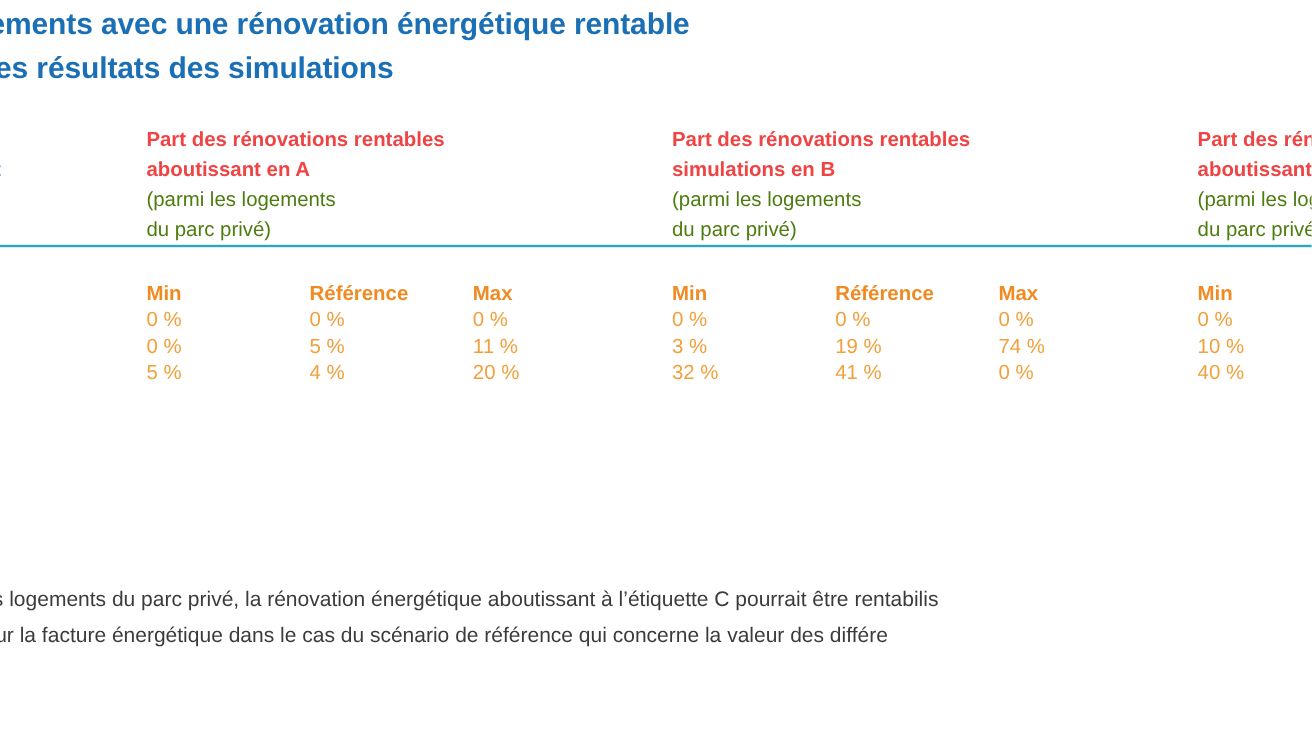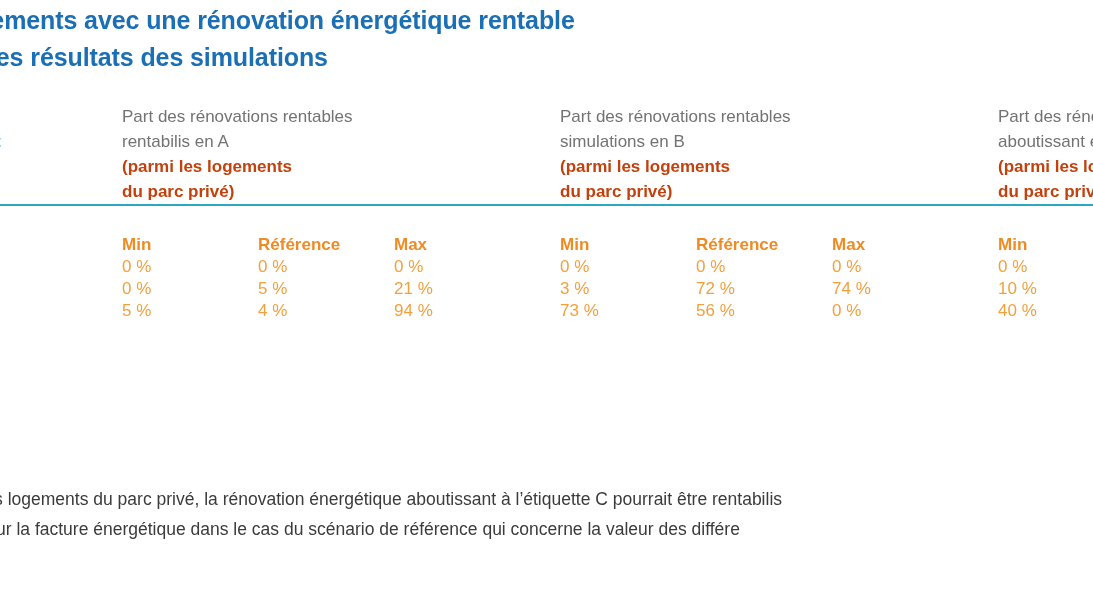--- a/index.html
+++ b/index.html
@@ -58,29 +58,29 @@
 
   .col-label   { width: 162px; }
   .col-grp     { width: 136px; }
 
   
   .hdr-cell {
     padding-bottom: 10px;
   }
   .hdr-main {
     font-size: 17px;
+    font-weight: bold;
+    color: #ef4444;
+    line-height: 25px;
+    white-space: nowrap;
+  }
+  .hdr-sub {
+    font-size: 17px;
     font-weight: normal;
-    color: #737373;
-    line-height: 25px;
-    white-space: nowrap;
-  }
-  .hdr-sub {
-    font-size: 17px;
-    font-weight: bold;
-    color: #c2410c;
+    color: #4d7c0f;
     line-height: 25px;
     white-space: nowrap;
   }
   .hdr-label {
     font-size: 17px;
     font-weight: bold;
     color: #1a86c8;
     line-height: 25px;
     white-space: nowrap;
   }
@@ -163,21 +163,21 @@
 
       <tbody>
           <tr>
         <td class="hdr-cell">
           <div class="hdr-label">ur</div>
           <div class="hdr-label">ment</div>
         </td>
 
         <td class="hdr-cell" colspan="3">
           <div class="hdr-main">Part des rénovations rentables</div>
-          <div class="hdr-main">rentabilis en A</div>
+          <div class="hdr-main">aboutissant en A</div>
           <div class="hdr-sub">(parmi les logements</div>
           <div class="hdr-sub">du parc privé)</div>
         </td>
 
         <td class="hdr-cell"></td>
 
         <td class="hdr-cell" colspan="3">
           <div class="hdr-main">Part des rénovations rentables</div>
           <div class="hdr-main">simulations en B</div>
           <div class="hdr-sub">(parmi les logements</div>
@@ -229,38 +229,38 @@
         <td class="data-cell">0 %</td>
         <td></td>
         <td class="data-cell">0 %</td>
 
       </tr>
 
       <tr>
         <td class="row-label"></td>
         <td class="data-cell">0 %</td>
         <td class="data-cell">5 %</td>
-        <td class="data-cell">21 %</td>
+        <td class="data-cell">11 %</td>
         <td></td>
         <td class="data-cell">3 %</td>
-        <td class="data-cell">72 %</td>
+        <td class="data-cell">19 %</td>
         <td class="data-cell">74 %</td>
         <td></td>
         <td class="data-cell">10 %</td>
 
       </tr>
 
       <tr>
         <td class="row-label"></td>
         <td class="data-cell">5 %</td>
         <td class="data-cell">4 %</td>
-        <td class="data-cell">94 %</td>
-        <td></td>
-        <td class="data-cell">73 %</td>
-        <td class="data-cell">56 %</td>
+        <td class="data-cell">20 %</td>
+        <td></td>
+        <td class="data-cell">32 %</td>
+        <td class="data-cell">41 %</td>
         <td class="data-cell">0 %</td>
         <td></td>
         <td class="data-cell">40 %</td>
 
       </tr>
     </tbody>
       </table>
   </div>
 
   <div class="note">

